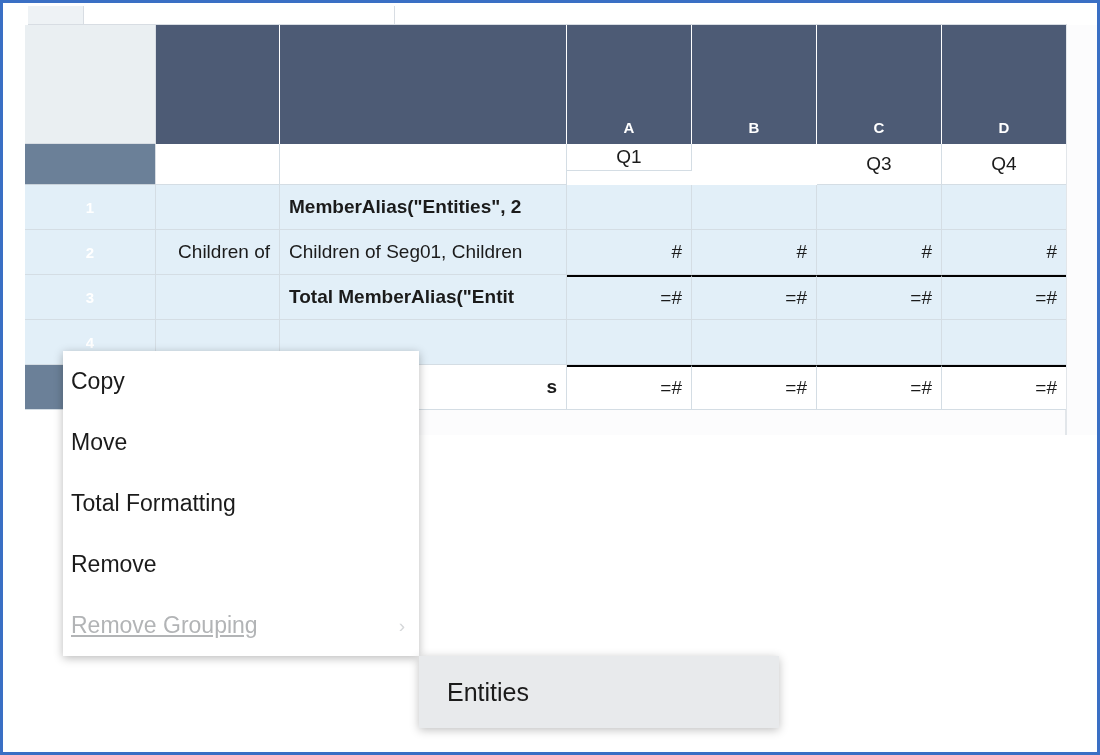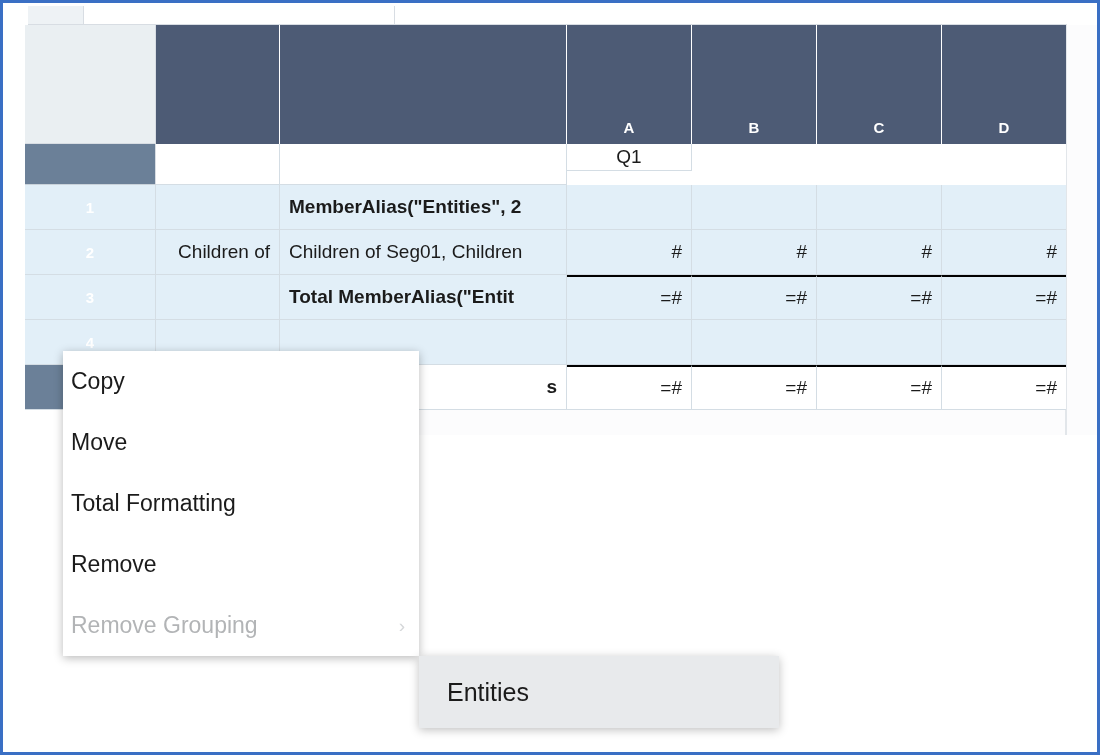--- a/index.html
+++ b/index.html
@@ -145,21 +145,21 @@
   .menu-item {
     position: relative;
     height: 61px;
     line-height: 61px;
     padding-left: 8px;
     font-size: 23px;
     color: #1b1b1b;
     white-space: nowrap;
   }
   .menu-item.hovered { background: #e8eaec; }
-  .menu-item.disabled { color: #b2b4b6; }
+  .menu-item.disabled { color: #b2b4b6; text-decoration: underline; }
   .submenu-arrow {
     position: absolute;
     right: 14px;
     top: 0;
     font-size: 19px;
     color: #d5d7d9;
     line-height: 61px;
   }
 
   
@@ -215,20 +215,22 @@
 
     <div class="gcell hdr-dark" style="left:542px; top:0px;  width:125px; height:119px;">A</div>
     <div class="gcell hdr-dark" style="left:667px; top:0px;  width:125px; height:119px;">B</div>
     <div class="gcell hdr-dark" style="left:792px; top:0px;  width:125px; height:119px;">C</div>
     <div class="gcell hdr-dark" style="left:917px; top:0px;  width:124px; height:119px; border-right:none;">D</div>
 
     <div class="gcell hdr-rowsel" style="left:0px;  top:119px; width:131px; height:41px;"></div>
     <div class="gcell body-cell plain-white" style="left:131px; top:119px; width:124px; height:41px;"></div>
     <div class="gcell body-cell plain-white" style="left:255px; top:119px; width:287px; height:41px;"></div>
     <div class="gcell body-cell plain-white center" style="left:542px; top:119px; width:125px; height:27px;">Q1</div>
+    <div class="gcell body-cell plain-white center" style="left:792px; top:119px; width:125px; height:41px;">Q3</div>
+    <div class="gcell body-cell plain-white center" style="left:917px; top:119px; width:124px; height:41px; border-right:none;">Q4</div>
 
     <div class="gcell rownum" style="left:0px; top:160px; width:131px; height:45px;">1</div>
     <div class="gcell body-cell" style="left:131px; top:160px; width:124px; height:45px;"></div>
     <div class="gcell body-cell bold" style="left:255px; top:160px; width:287px; height:45px;">MemberAlias("Entities", 2</div>
     <div class="gcell body-cell right" style="left:542px; top:160px; width:125px; height:45px;"></div>
     <div class="gcell body-cell right" style="left:667px; top:160px; width:125px; height:45px;"></div>
     <div class="gcell body-cell right" style="left:792px; top:160px; width:125px; height:45px;"></div>
     <div class="gcell body-cell right" style="left:917px; top:160px; width:124px; height:45px; border-right:none;"></div>
 
     <div class="gcell rownum" style="left:0px; top:205px; width:131px; height:45px;">2</div>

